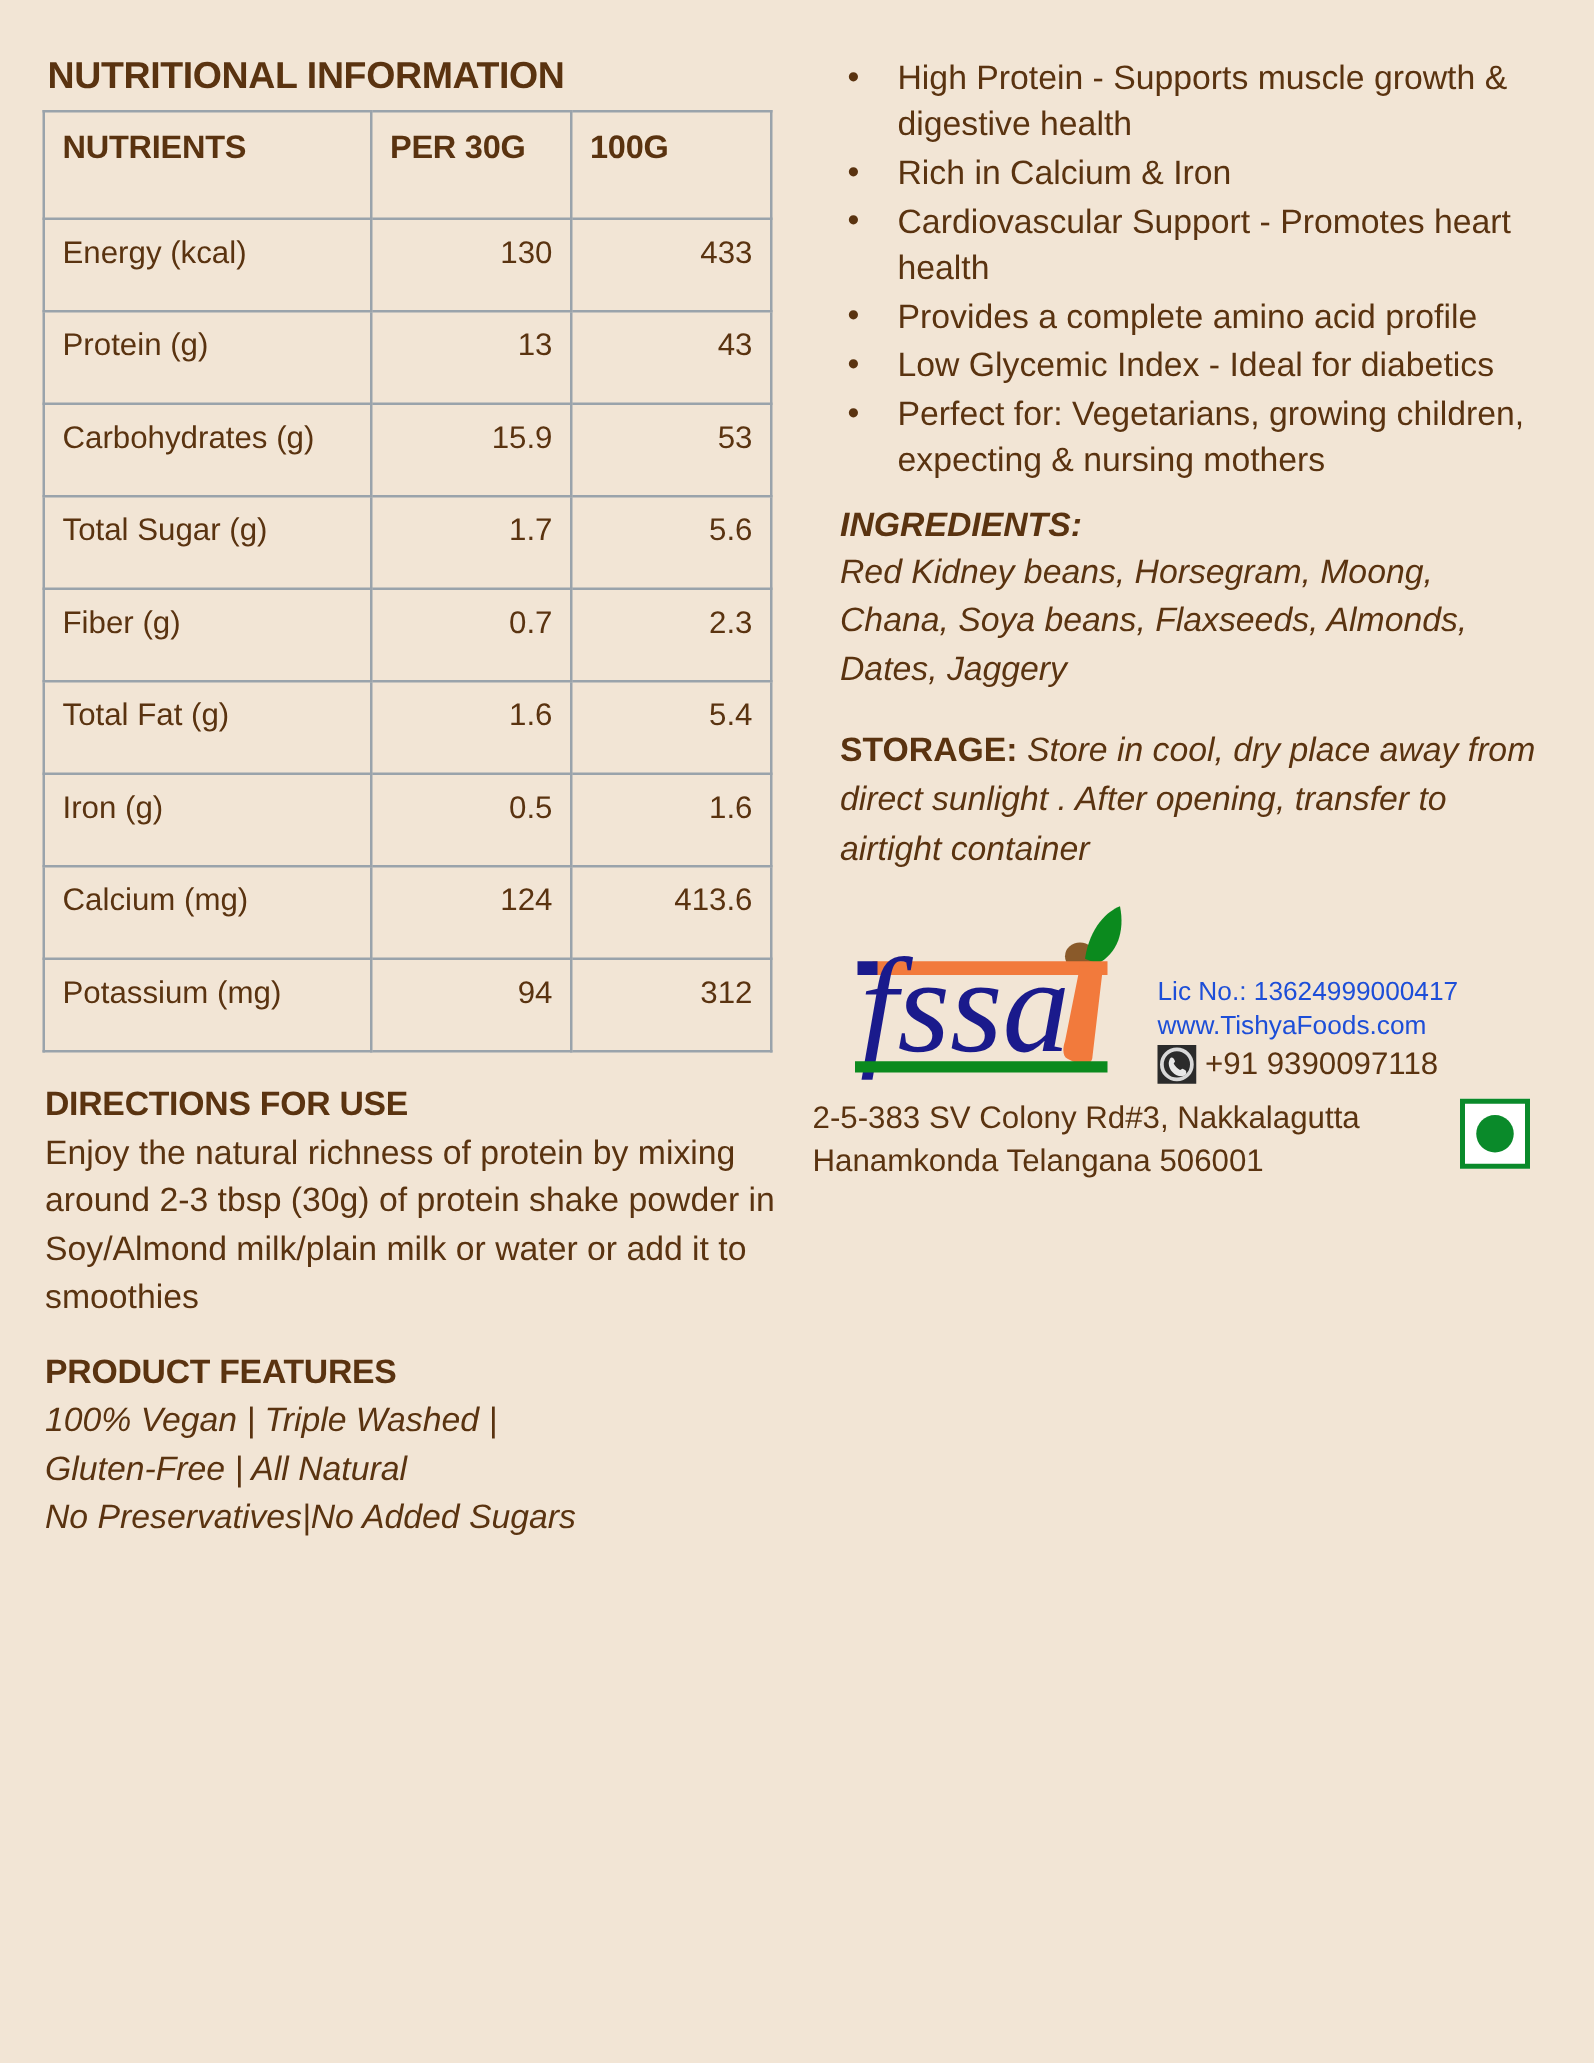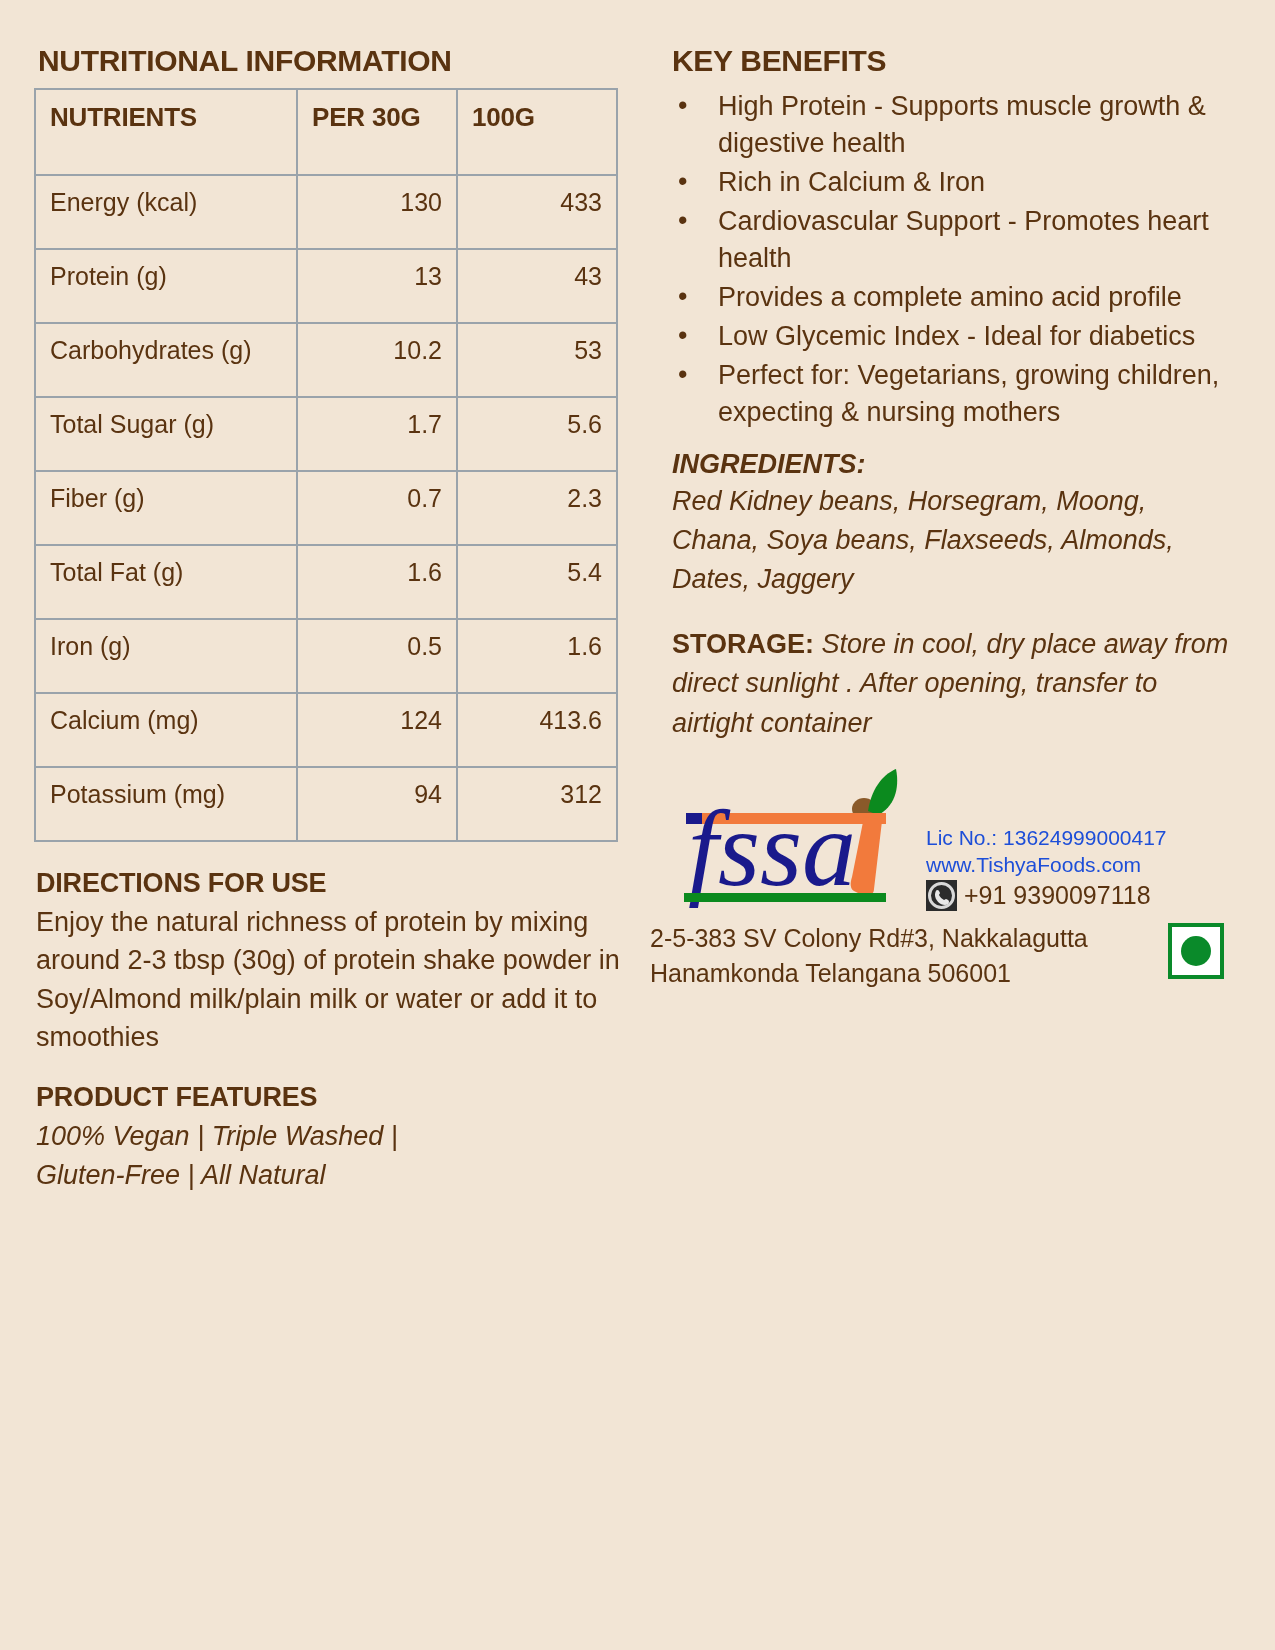--- a/index.html
+++ b/index.html
@@ -220,21 +220,21 @@
           <td class="num">130</td>
           <td class="num">433</td>
         </tr>
         <tr>
           <td class="label">Protein (g)</td>
           <td class="num">13</td>
           <td class="num">43</td>
         </tr>
         <tr>
           <td class="label">Carbohydrates (g)</td>
-          <td class="num">10.2</td>
+          <td class="num">15.9</td>
           <td class="num">53</td>
         </tr>
         <tr>
           <td class="label">Total Sugar (g)</td>
           <td class="num">1.7</td>
           <td class="num">5.6</td>
         </tr>
         <tr>
           <td class="label">Fiber (g)</td>
           <td class="num">0.7</td>
@@ -265,27 +265,27 @@
 
     <div class="block">
       <h3>DIRECTIONS FOR USE</h3>
       <p class="body-text">Enjoy the natural richness of protein by mixing around 2-3 tbsp (30g) of protein shake powder in Soy/Almond milk/plain milk or water or add it to smoothies</p>
     </div>
 
     <div class="block">
       <h3>PRODUCT FEATURES</h3>
       <p class="body-text italic">100% Vegan  |  Triple Washed  |</p>
       <p class="body-text italic">Gluten-Free  |  All Natural</p>
+      <p class="body-text italic">No Preservatives|No Added Sugars</p>
     </div>
 
   </div>
 
   <div class="col-right">
 
-    <h2 class="section-title">KEY BENEFITS</h2>
 
     <ul class="benefits">
       <li>High Protein - Supports muscle growth &amp; digestive health</li>
       <li>Rich in Calcium &amp; Iron</li>
       <li>Cardiovascular Support - Promotes heart health</li>
       <li>Provides a complete amino acid profile</li>
       <li>Low Glycemic Index - Ideal for diabetics</li>
       <li>Perfect for: Vegetarians, growing children, expecting &amp; nursing mothers</li>
     </ul>
 

